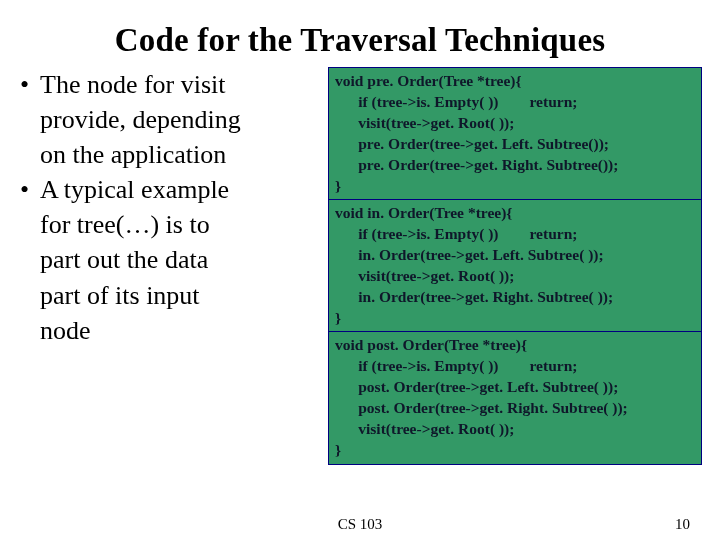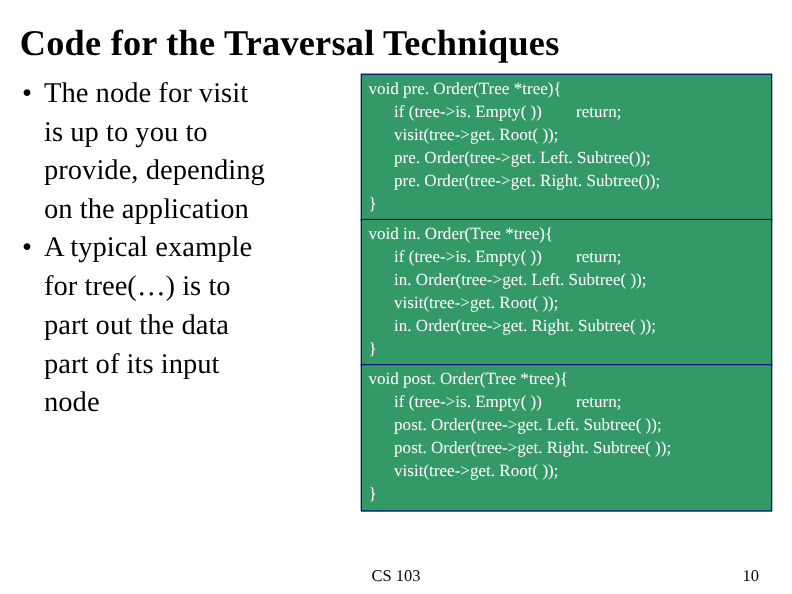--- a/index.html
+++ b/index.html
@@ -16,21 +16,21 @@
   .slide {
     width: 720px;
     height: 540px;
     position: relative;
     box-sizing: border-box;
     padding: 12px 18px 0 18px;
   }
   .title {
     font-size: 33px;
     font-weight: bold;
-    text-align: left;
+    text-align: center;
     margin: 10px 0 4px 0;
     letter-spacing: 0.2px;
   }
   .content {
     display: flex;
     flex-direction: row;
     align-items: flex-start;
     margin-top: 8px;
   }
   .bullets {
@@ -59,23 +59,23 @@
   }
   .codeboxes {
     flex: 1;
     display: flex;
     flex-direction: column;
     gap: 0;
   }
   .codebox {
     background: #339966;
     border: 1.5px solid #000080;
-    color: #ffffff;
+    color: #0f172a;
     font-family: "Times New Roman", Times, serif;
-    font-weight: normal;
+    font-weight: bold;
     font-size: 15.5px;
     line-height: 1.35;
     padding: 3px 6px 3px 6px;
     white-space: pre;
     box-sizing: border-box;
     margin-bottom: -1.5px;
   }
   .footer {
     position: absolute;
     bottom: 24px;
@@ -102,21 +102,20 @@
 
   <div class="title">Code for the Traversal Techniques</div>
 
   <div class="content">
 
     <div class="bullets">
       <div class="bullet-row">
         <span class="bullet-dot">•</span>
         <span class="bullet-text">The node for visit</span>
       </div>
-      <div class="cont-line">is up to you to</div>
       <div class="cont-line">provide, depending</div>
       <div class="cont-line">on the application</div>
 
       <div class="bullet-row">
         <span class="bullet-dot">•</span>
         <span class="bullet-text">A typical example</span>
       </div>
       <div class="cont-line">for tree(…) is to</div>
       <div class="cont-line">part out the data</div>
       <div class="cont-line">part of its input</div>

